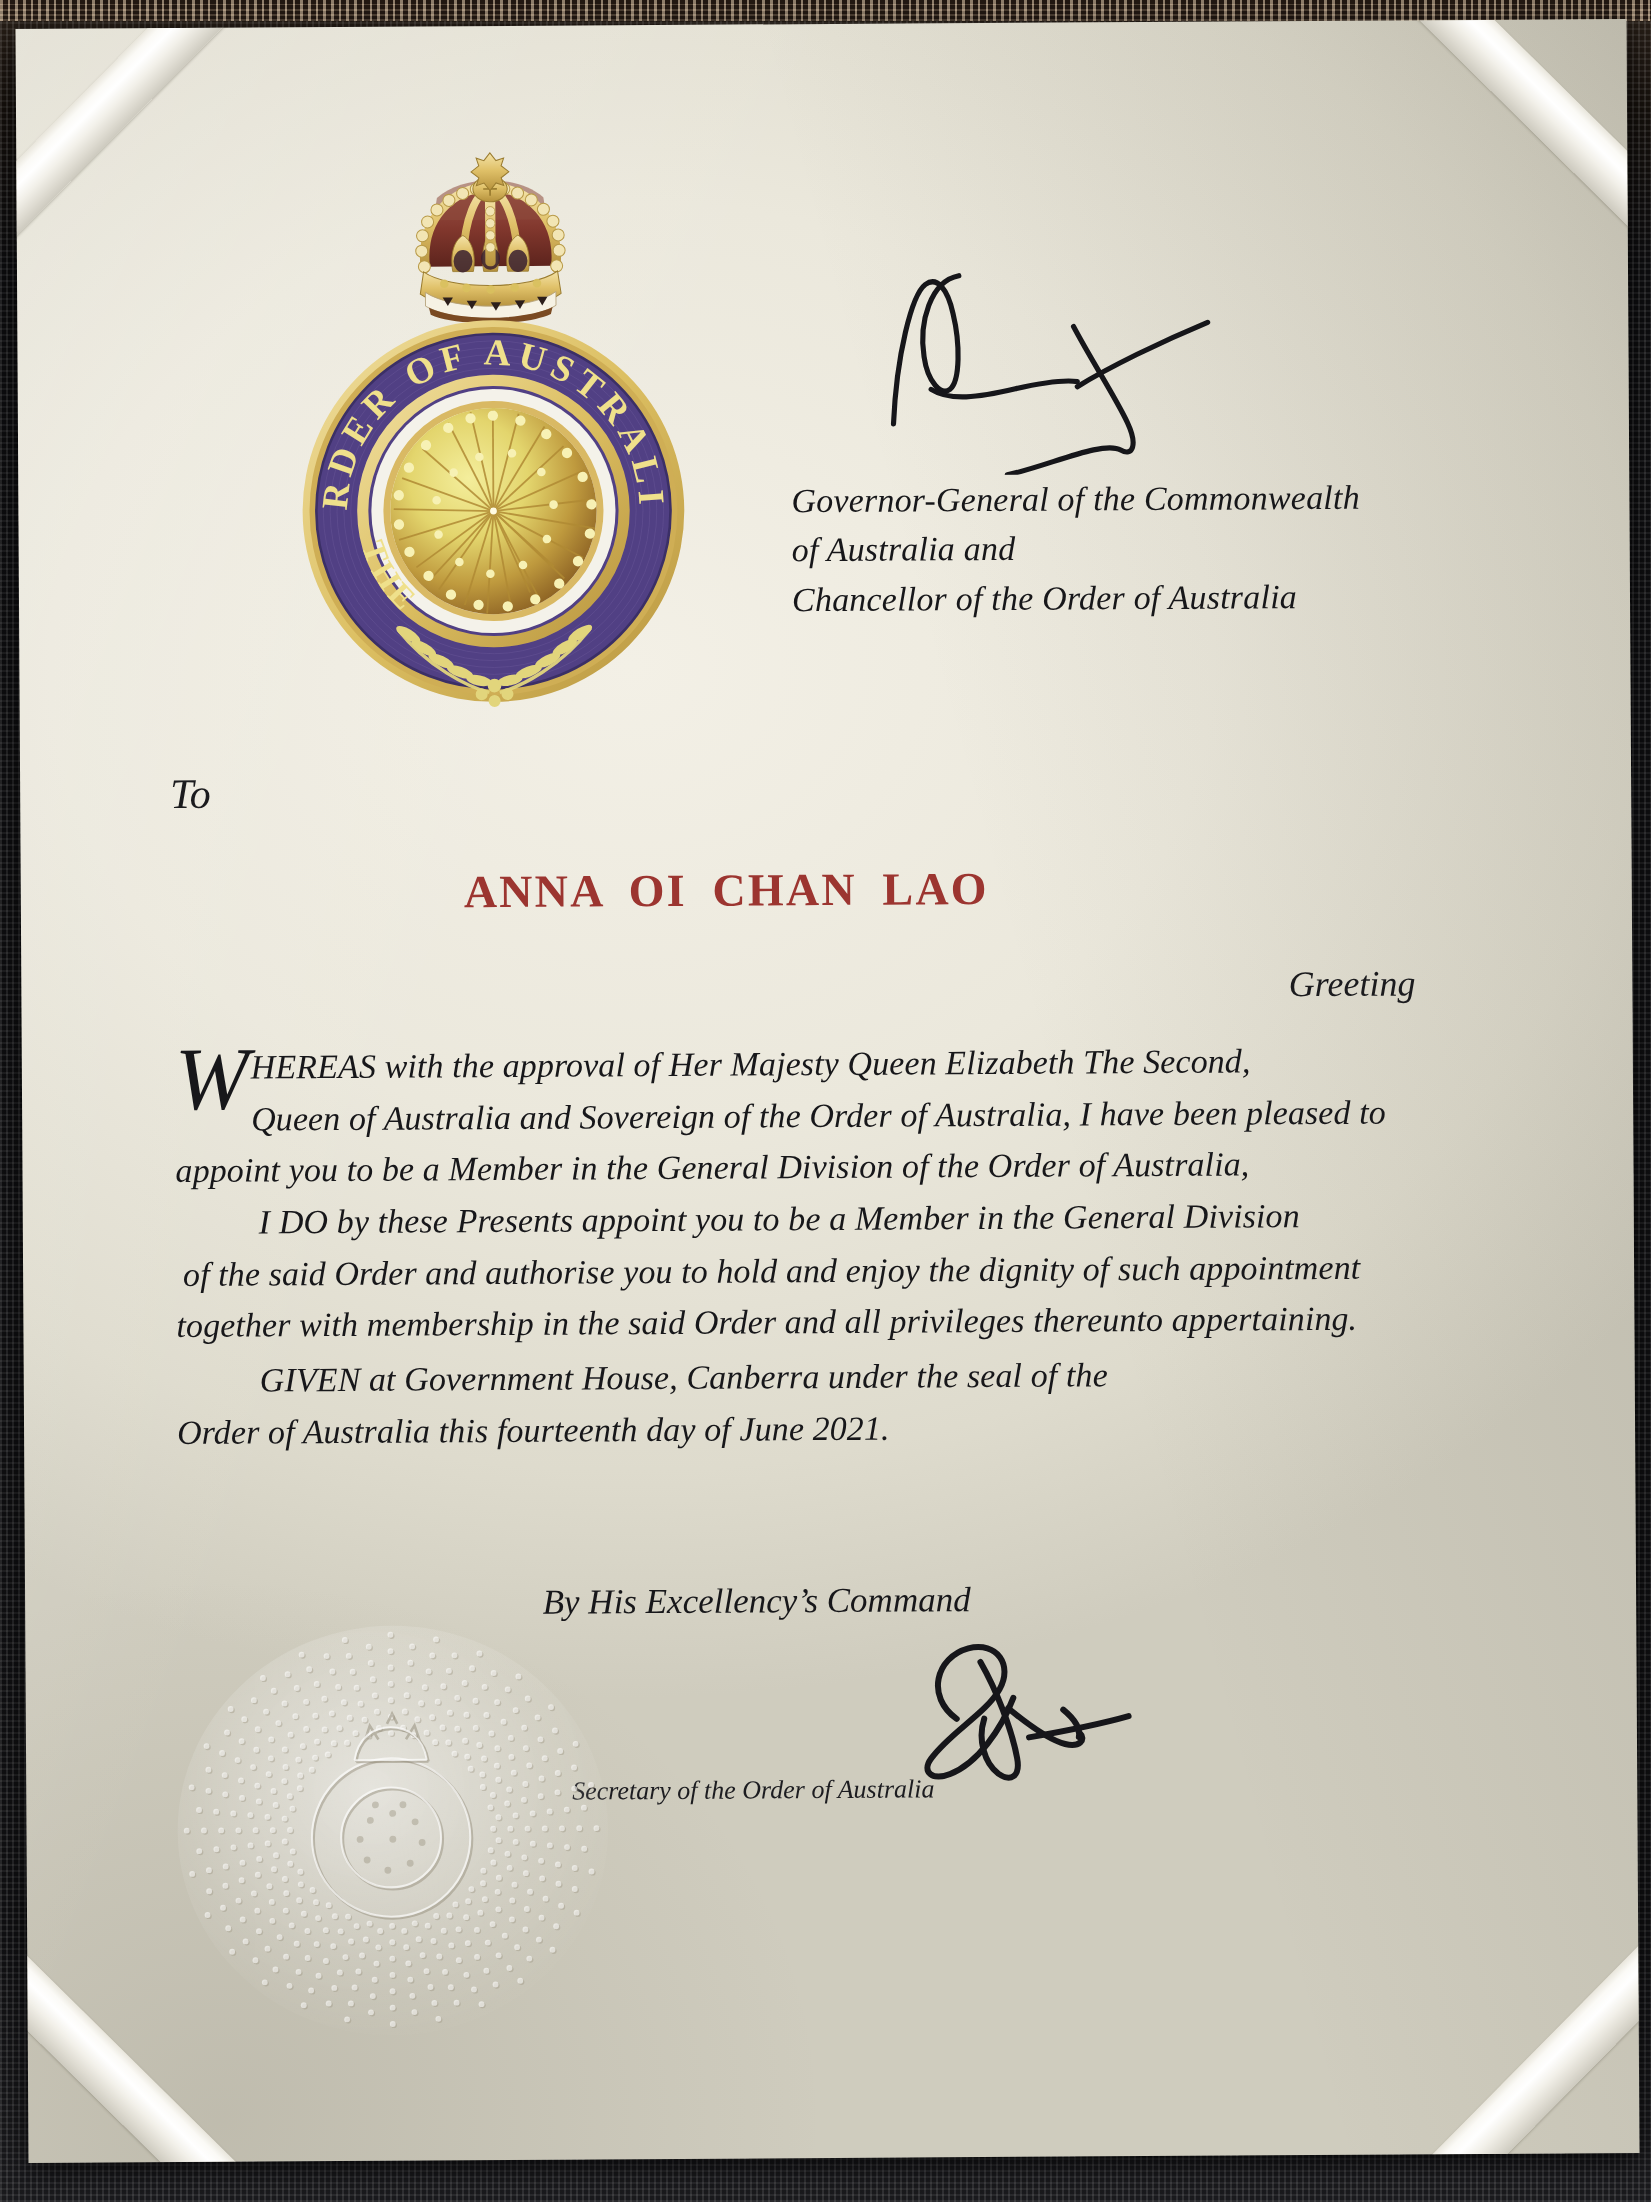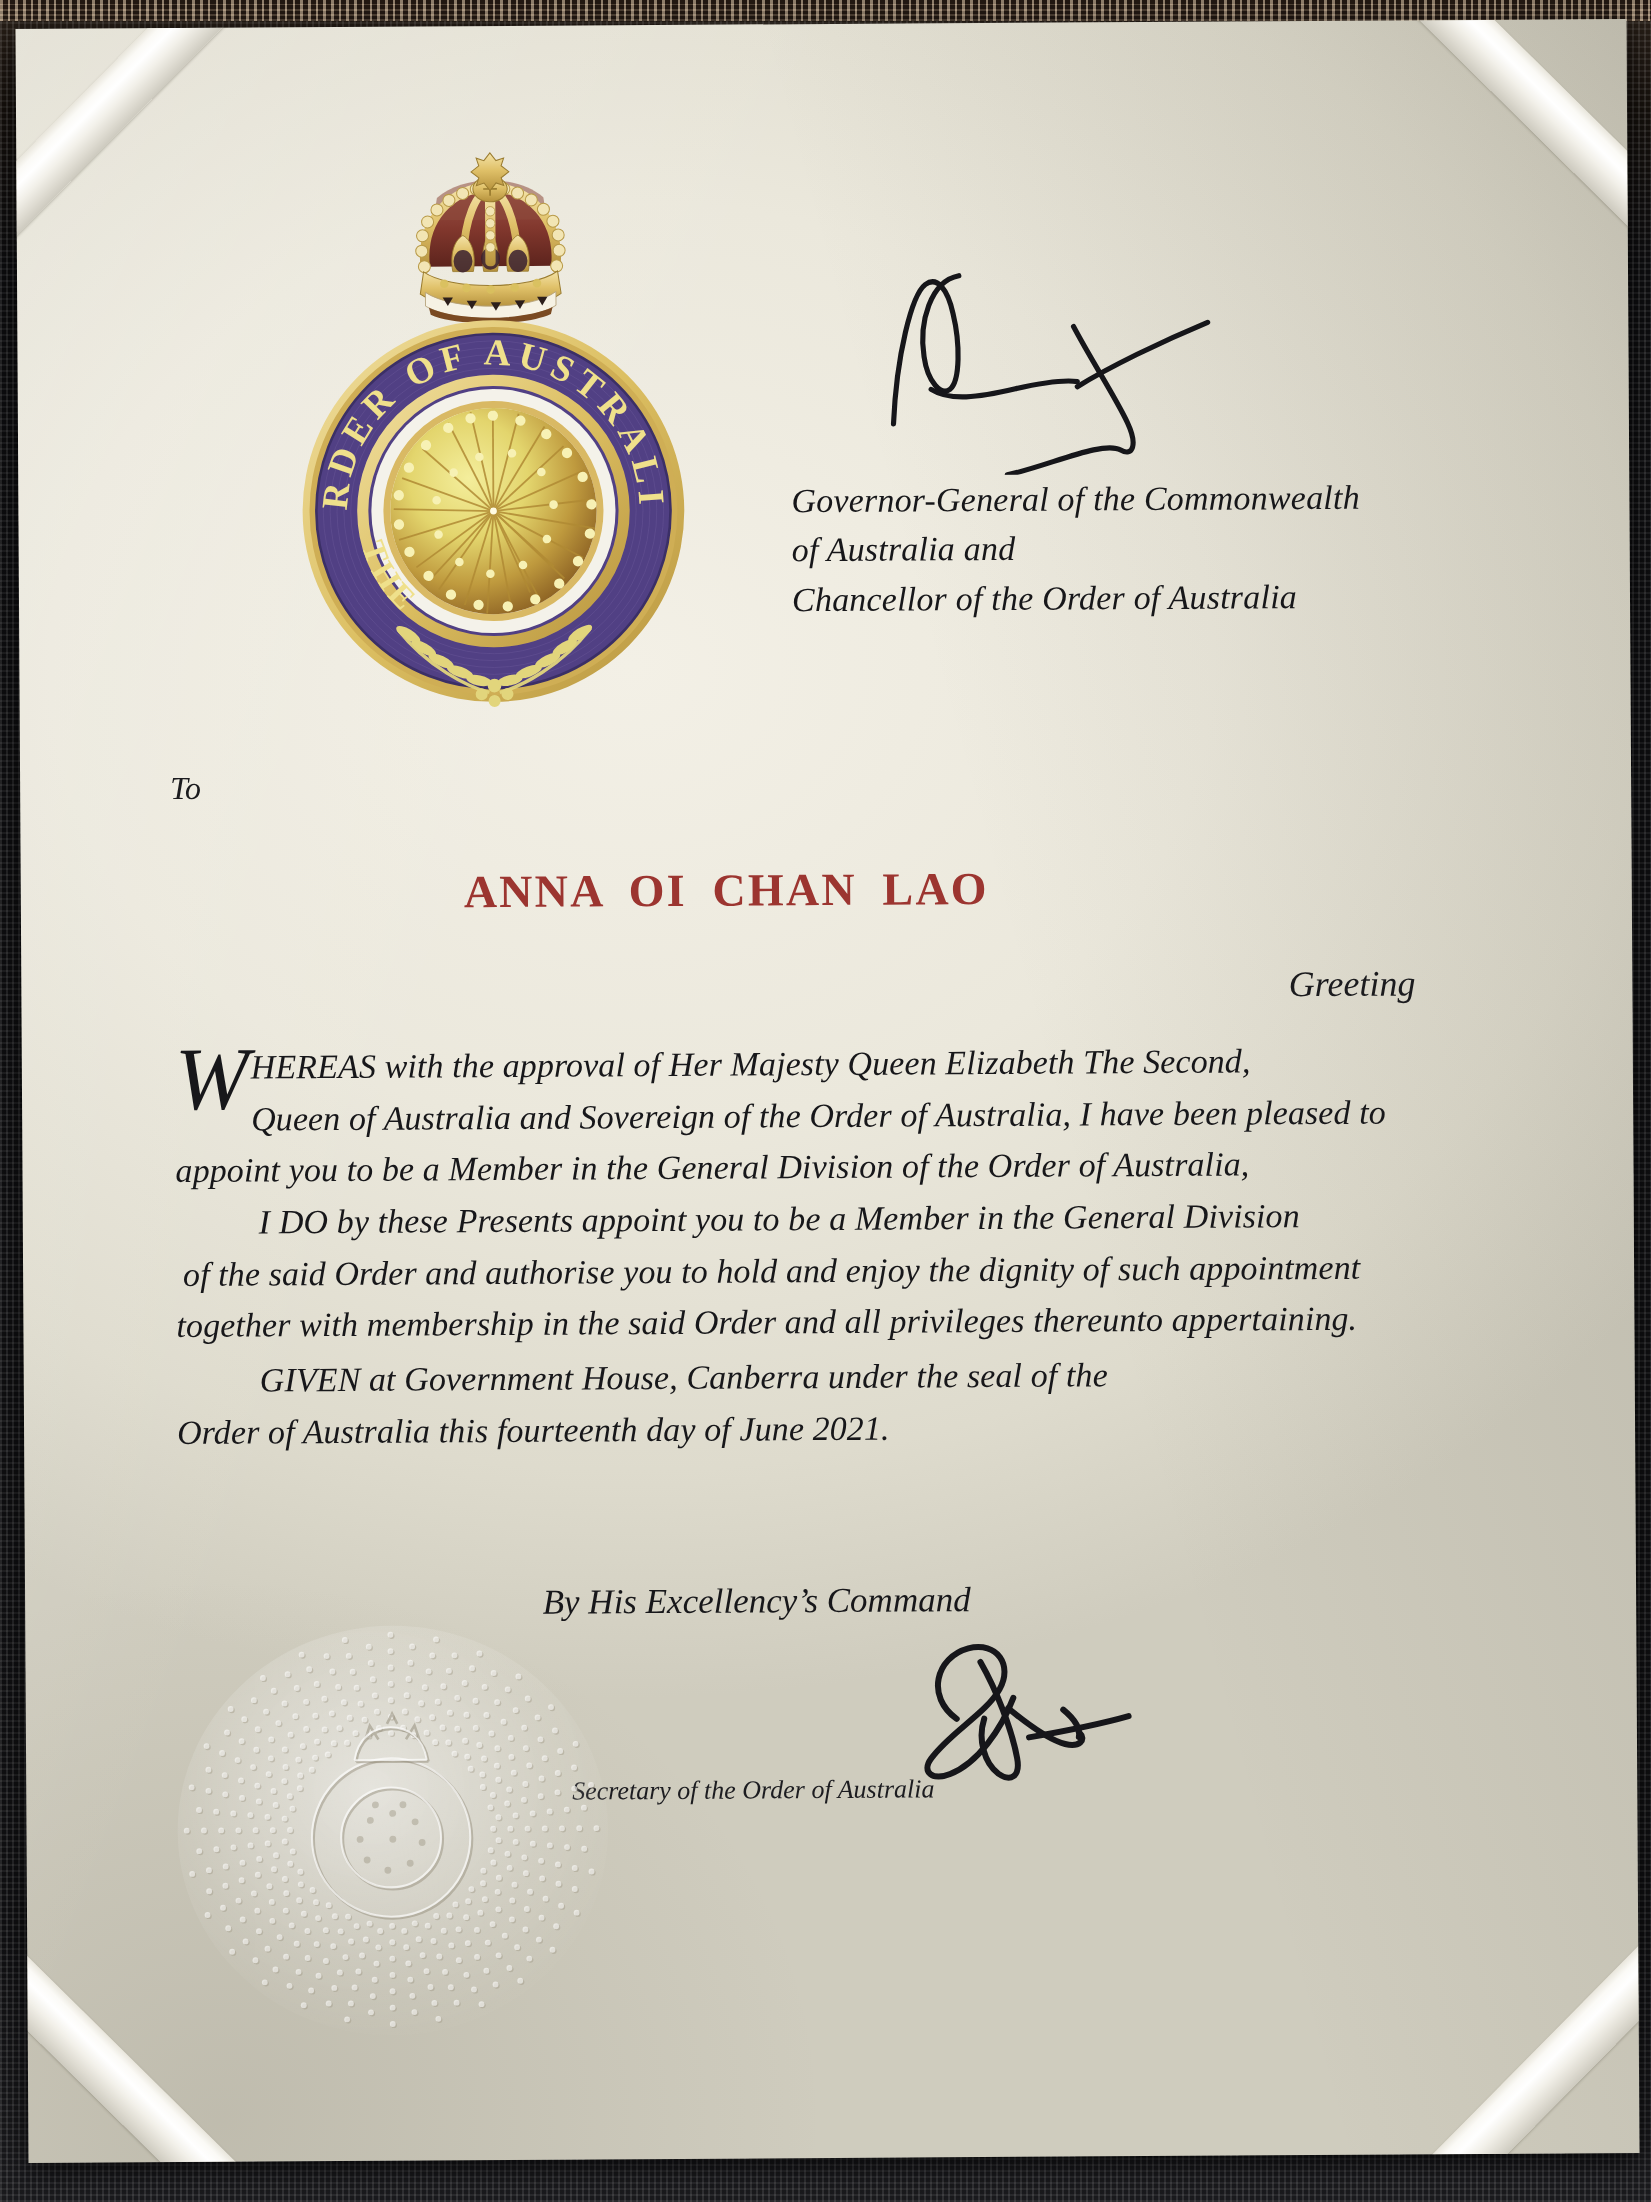--- a/index.html
+++ b/index.html
@@ -92,21 +92,21 @@
     font-size: 34px;
     line-height: 1.45;
     color: #17171a;
     letter-spacing: 0.2px;
   }
 
   
   .lbl-to {
     position: absolute; left: 150px; top: 742px;
     font-family: "Liberation Serif", "DejaVu Serif", serif;
-    font-style: italic; font-size: 32px; color: #1b1b1e;
+    font-style: italic; font-size: 42px; color: #1b1b1e;
   }
   #recipient-name {
     position: absolute; left: 0; top: 839px; width: 1411px;
     text-align: center;
     font-family: "Liberation Serif", "DejaVu Serif", serif;
     font-weight: 700;
     font-size: 46px;
     letter-spacing: 2.2px;
     color: #9c3530;
     word-spacing: 12px;

